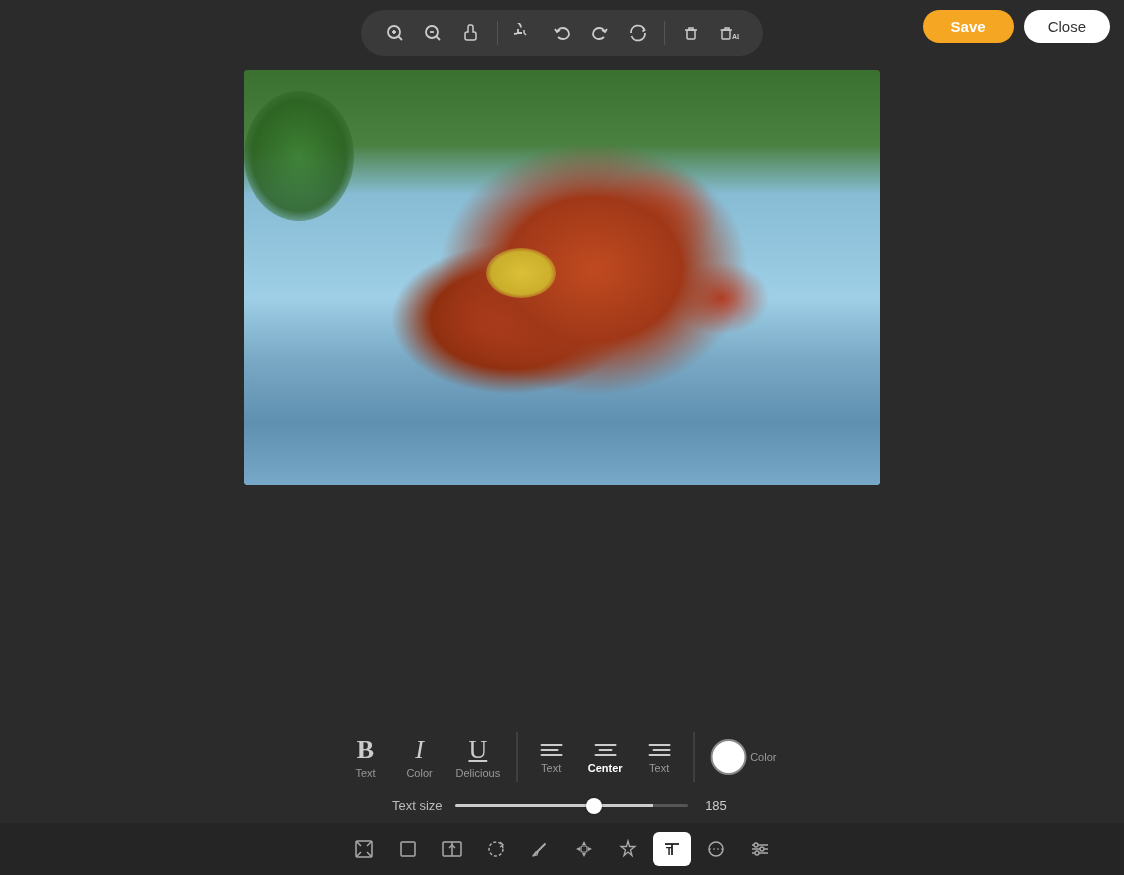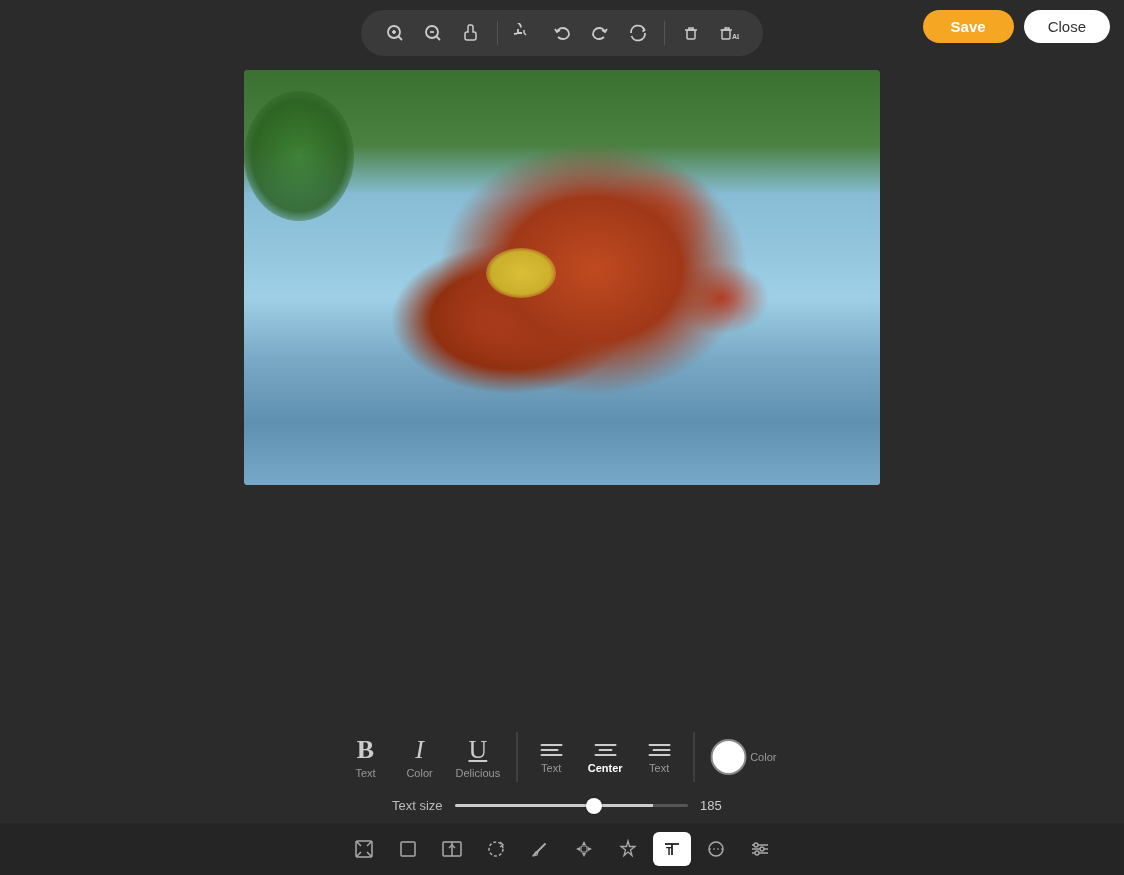--- a/index.html
+++ b/index.html
@@ -278,21 +278,21 @@
       width: 16px; height: 16px;
       border-radius: 50%;
       background: #fff;
       box-shadow: 0 0 2px rgba(0,0,0,0.5);
       cursor: pointer;
     }
     .textsize-value {
       font-size: 13px;
       color: #ccc;
       min-width: 32px;
-      text-align: left;
+      text-align: center;
     }
 
     
     .bottom-toolbar {
       position: absolute;
       bottom: 0;
       left: 0;
       right: 0;
       height: 52px;
       background: #252525;

